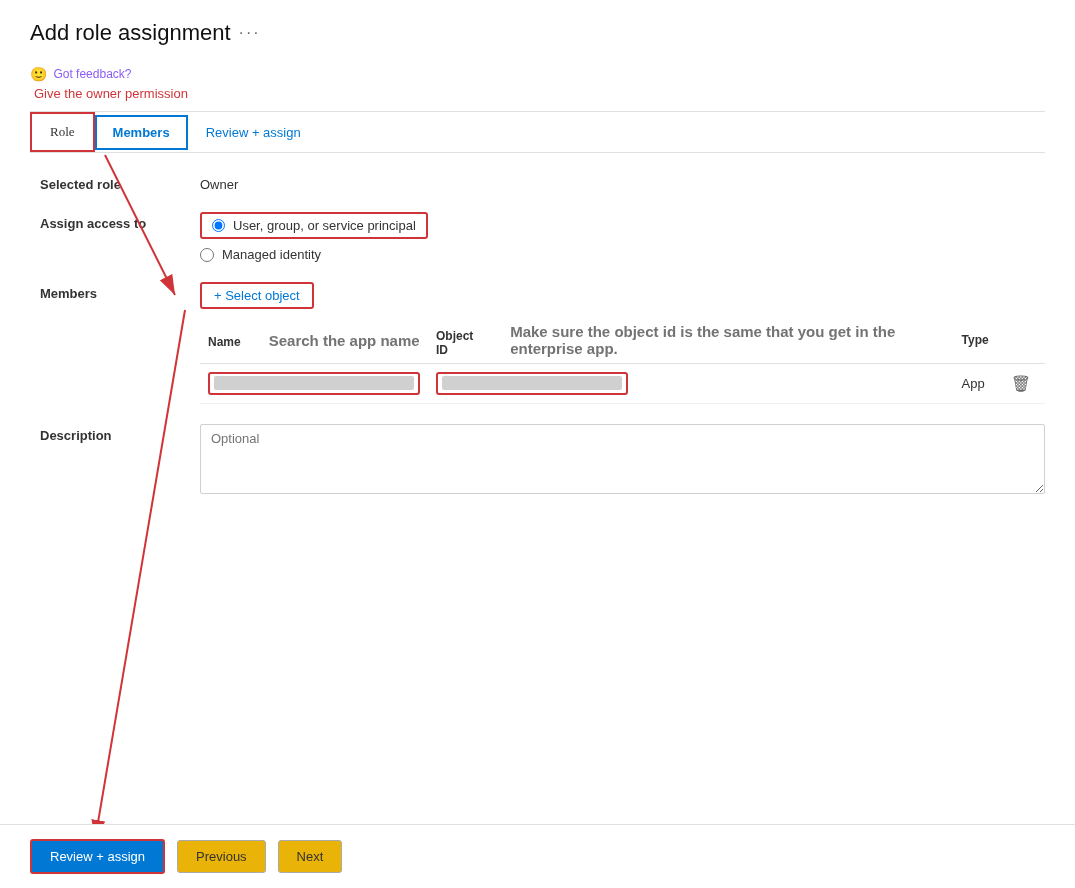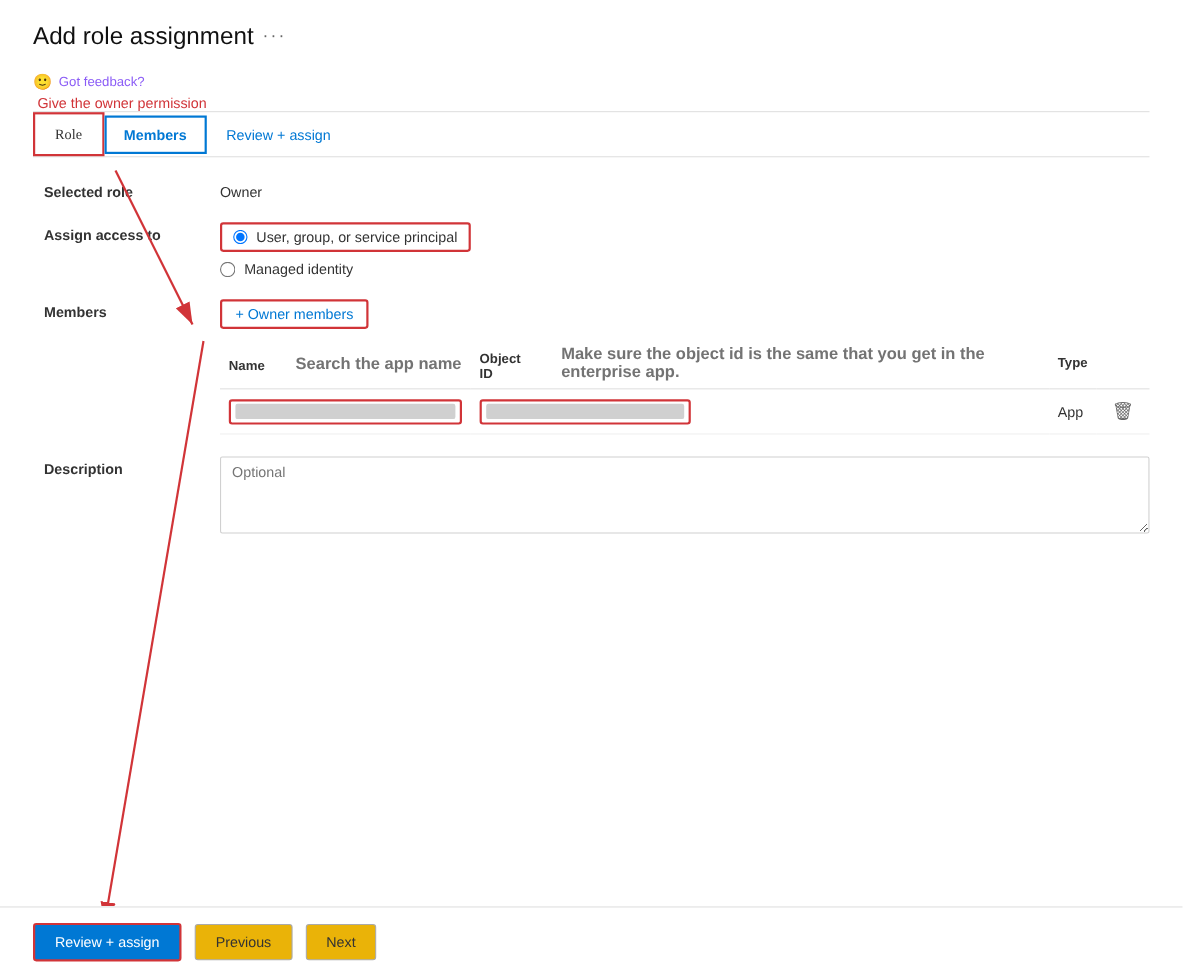--- a/index.html
+++ b/index.html
@@ -48,21 +48,21 @@
     }
 
     .feedback-icon {
       color: #0078d4;
       font-size: 14px;
     }
 
     .annotation-red {
       color: #d13438;
       font-size: 13px;
-      margin-bottom: 0;
+      margin-bottom: 10px;
       margin-left: 4px;
     }
 
     .divider-top {
       border: none;
       border-top: 1px solid #e0e0e0;
       margin-bottom: 0;
     }
 
     
@@ -334,21 +334,21 @@
         <div class="radio-option">
           <input type="radio" name="access_type" id="managed_identity" style="">
           <label for="managed_identity">Managed identity</label>
         </div>
       </div>
     </div>
 
     <div class="form-row" style="align-items: flex-start;">
       <div class="form-label">Members</div>
       <div style="flex:1;">
-        <button class="select-members-btn">+ Owner members</button>
+        <button class="select-members-btn">+ Select object</button>
 
         <table class="members-table">
           <thead>
             <tr>
               <th>
                 <div class="th-annotation">
                   <span>Name</span>
                   <span class="annotation-inline">Search the app name</span>
                 </div>
               </th>

